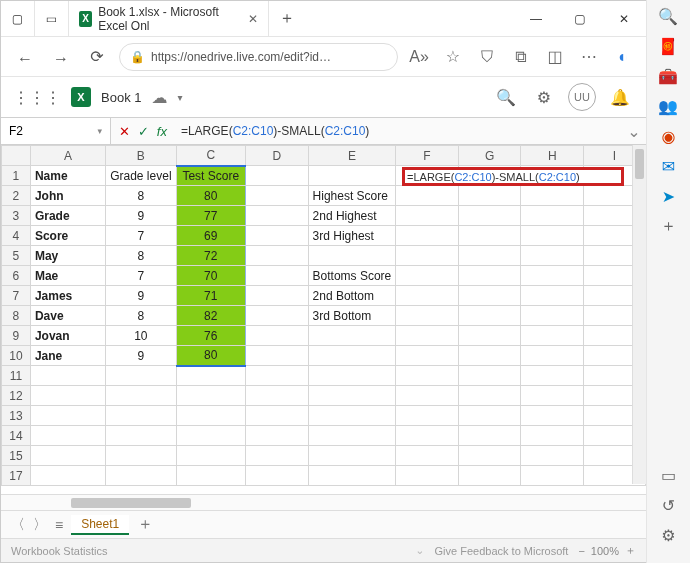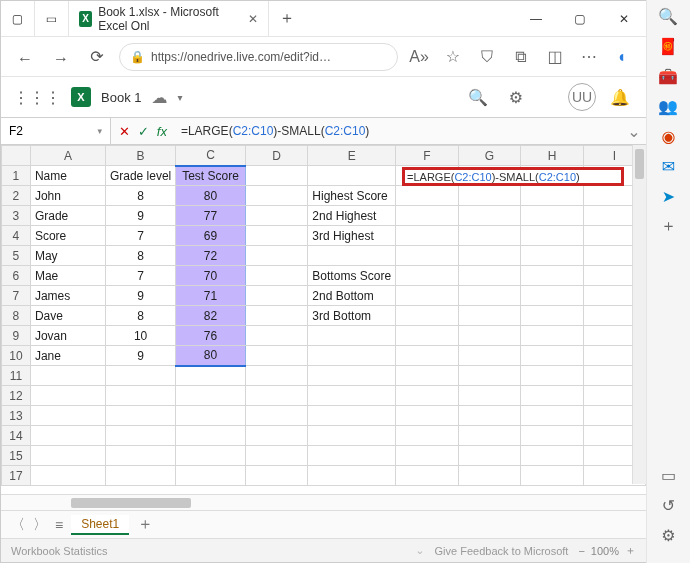--- a/index.html
+++ b/index.html
@@ -26,44 +26,44 @@
   .addr-ico { width:26px;height:26px;display:flex;align-items:center;justify-content:center;color:#666;border-radius:4px;}
   
   .appbar { height: 40px; display:flex; align-items:center; gap:10px; padding:0 12px; background:#fff;}
   .waffle { font-size:16px;color:#555;}
   .xl-badge { width:20px;height:20px;background:#107c41;color:#fff;font-size:11px;font-weight:bold;display:flex;align-items:center;justify-content:center;border-radius:3px;}
   .bookname { font-size:13px; color:#333;}
   .cloud { color:#777;}
   .caret { color:#777; font-size:10px;}
   .appbar .spacer { flex:1;}
   .act-ico { width:28px;height:28px;display:flex;align-items:center;justify-content:center;color:#666;}
-  .avatar { width:28px;height:28px;border:1px solid #aaa;border-radius:50%;display:flex;align-items:center;justify-content:center;font-size:14px;color:#777;margin-left:28px;}
+  .avatar { width:28px;height:28px;border:1px solid #aaa;border-radius:50%;display:flex;align-items:center;justify-content:center;font-size:11px;color:#777;}
   
   .formulabar { height: 28px; display:flex; align-items:center; border-top:1px solid #d0d0d0; border-bottom:1px solid #d0d0d0; background:#fafafa;}
   .namebox { width:110px; height:100%; display:flex; align-items:center; padding:0 8px; font-size:12px; border-right:1px solid #d0d0d0; background:#fff;}
   .namebox .dd { margin-left:auto;color:#888;font-size:9px;}
   .fbar-btns { display:flex; align-items:center; gap:8px; padding:0 8px;}
   .fbar-btns span { font-size:13px;}
   .fx { font-style:italic; color:#15803d;}
   .cancel { color:#c00;}
   .accept { color:#107c41;}
   .formula-input { flex:1; padding:0 6px; font-size:12px; color:#333; display:flex; align-items:center;}
   .formula-input .ref { color:#2a6fd6;}
   .expand { width:24px;text-align:center;color:#888;}
   
   .grid-wrap { flex:1; overflow:hidden; position:relative; background:#fff;}
   table.sheet { border-collapse:collapse; table-layout:fixed; }
   .sheet th, .sheet td { border:1px solid #d6d6d6; font-size:12px; height:20px; padding:0 4px; overflow:hidden; white-space:nowrap;}
   .sheet thead th { background:#f3f3f3; text-align:center; font-weight:normal; color:#555; position:sticky; top:0;}
   .sheet th.corner { width:30px; background:#f3f3f3;}
   .sheet td.rowhdr { width:30px; background:#f3f3f3; text-align:center; color:#555;}
   .sheet td { background:#fff; color:#222;}
-  .col-A{width:80px;} .col-B{width:70px;} .col-C{width:70px;} .col-D{width:70px;} .col-E{width:80px;} .col-F{width:70px;} .col-G{width:70px;} .col-H{width:70px;} .col-I{width:70px;}
-  
-  td.selcol { background:#c4b5fd; border-left:1px solid #8fb4e8; border-right:1px solid #8fb4e8;}
+  .col-A{width:80px;font-weight:bold;} .col-B{width:70px;} .col-C{width:70px;} .col-D{width:70px;} .col-E{width:80px;} .col-F{width:70px;} .col-G{width:70px;} .col-H{width:70px;} .col-I{width:70px;}
+  
+  td.selcol { background:#84cc16; border-left:1px solid #8fb4e8; border-right:1px solid #8fb4e8;}
   td.selcol.top { border-top:2px solid #2a6fd6; }
   td.selcol.bottom { border-bottom:2px solid #2a6fd6;}
   .num { text-align:center; }
   
   .active-cell { position:absolute; border:3px solid #c22; background:#fff; font-size:11px; color:#333; display:flex; align-items:center; padding:0 2px; overflow:hidden;}
   .active-cell .ref { color:#2a6fd6;}
   .vscroll { position:absolute; right:0; top:0; bottom:10px; width:14px; background:#f0f0f0; border-left:1px solid #ddd;}
   .vscroll .thumb { position:absolute; top:4px; left:2px; right:2px; height:30px; background:#c7c7c7; border-radius:2px;}
   .hscroll-row { height:16px; display:flex; background:#fafafa; border-top:1px solid #ddd;}
   .hscroll-row .track { flex:1; position:relative;}

